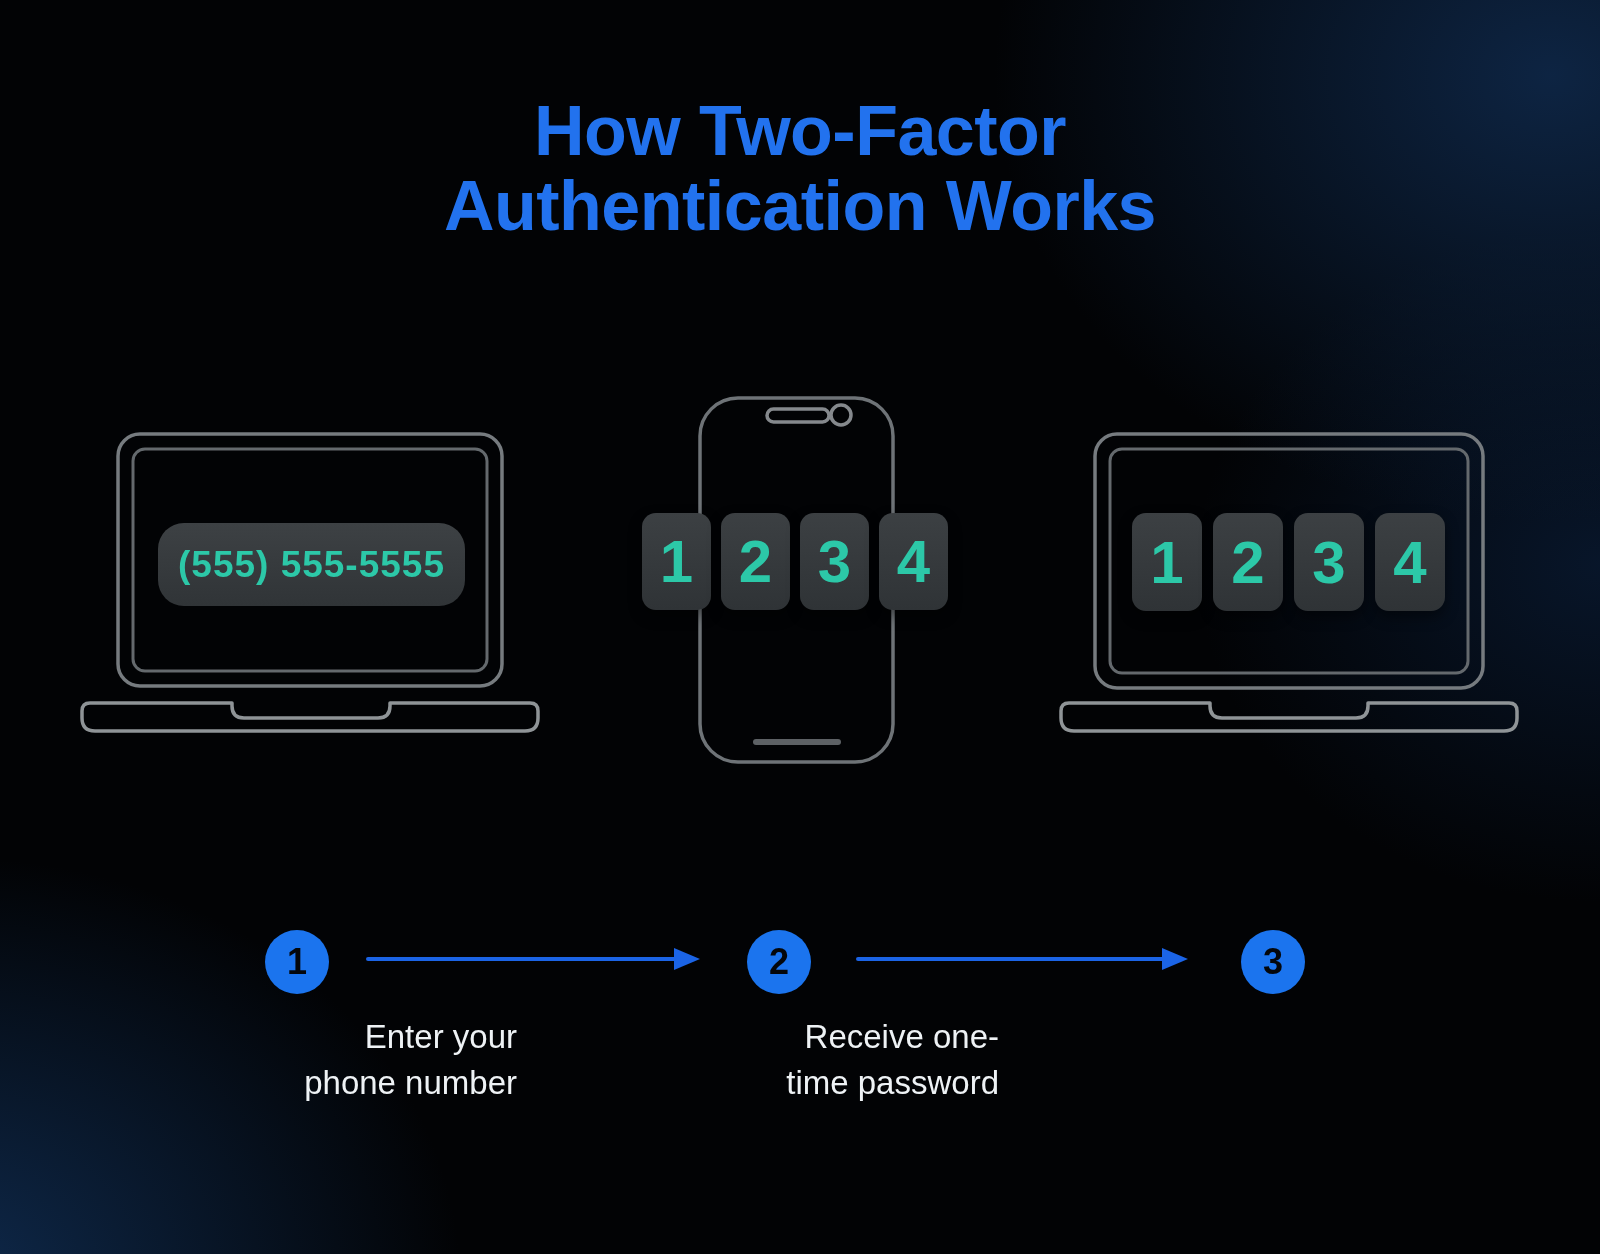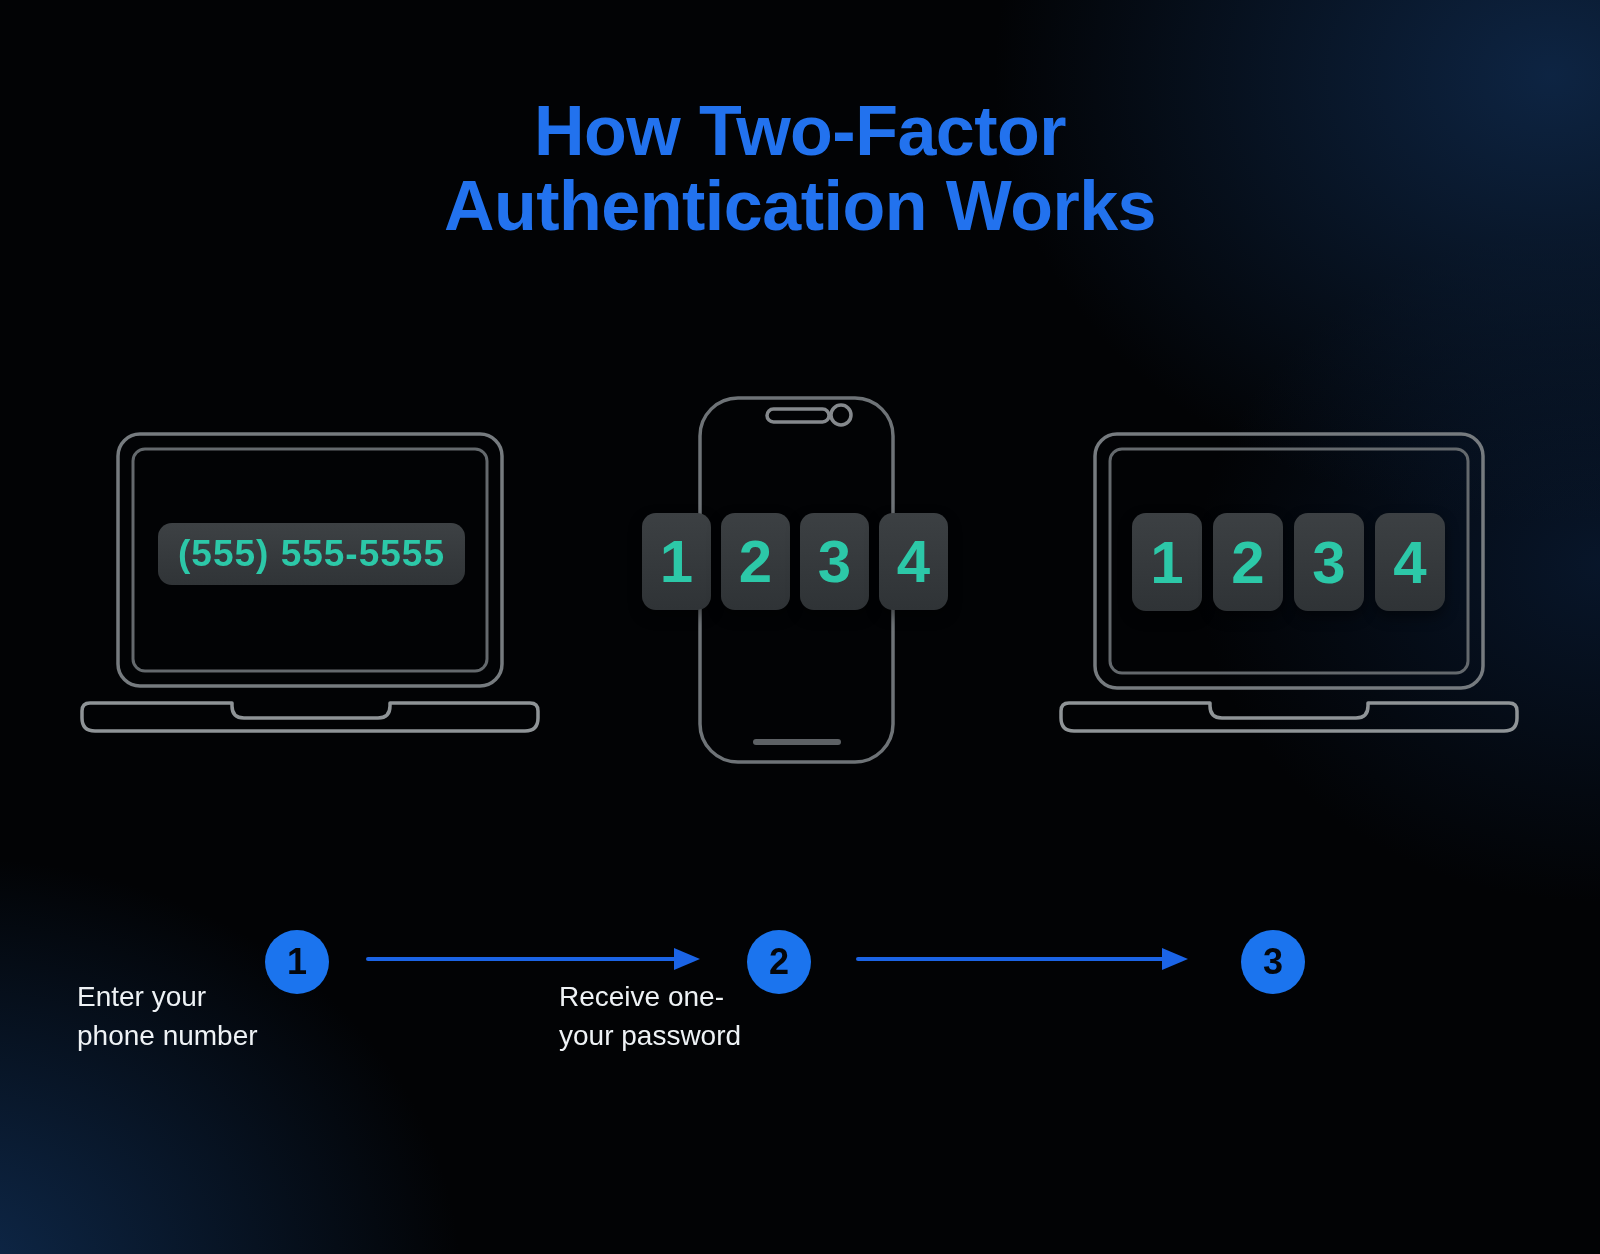--- a/index.html
+++ b/index.html
@@ -34,44 +34,44 @@
     border-radius: 14px;
     background: linear-gradient(180deg, #3c4043 0%, #2f3336 100%);
     box-shadow: 0 6px 14px rgba(0,0,0,0.45);
     display: flex; align-items: center; justify-content: center;
     font-size: 60px; font-weight: 700;
     color: var(--code-teal, #2cc8a8);
   }
   .phone-field {
     position: absolute;
     left: 158px; top: 523px;
-    width: 307px; height: 62px;
-    border-radius: 14px;
+    width: 307px; height: 83px;
+    border-radius: 26px;
     background: linear-gradient(180deg, #3d4144 0%, #303437 100%);
     display: flex; align-items: center; justify-content: center;
     font-size: 37px; font-weight: 600;
     letter-spacing: 1px;
     color: var(--code-teal, #2cc8a8);
   }
   .step-badge {
     position: absolute;
     top: 930px;
     width: 64px; height: 64px;
     border-radius: 50%;
     background: var(--step-blue, #1b74ee);
     display: flex; align-items: center; justify-content: center;
     font-size: 36px; font-weight: 700;
     color: #04070b;
   }
   .step-label {
     position: absolute;
-    top: 978px;
+    top: 1014px;
     width: 440px;
-    text-align: left;
-    font-size: 28px;
+    text-align: right;
+    font-size: 33px;
     font-weight: 400;
     line-height: 1.38;
     white-space: pre-line;
     color: #eef2f5;
   }
 </style>
 </head>
 <body>
 
 <div class="canvas">
@@ -122,15 +122,15 @@
   <div class="code-tile" style="left:1294px; top:513px; width:70px; height:98px;">3</div>
   <div class="code-tile" style="left:1375px; top:513px; width:70px; height:98px;">4</div>
 
   <div class="step-badge" style="left:265px;">1</div>
   <div class="step-badge" style="left:747px;">2</div>
   <div class="step-badge" style="left:1241px;">3</div>
 
   <div class="step-label" style="left:77px;">Enter your
 phone number</div>
   <div class="step-label" style="left:559px;">Receive one-
-your password</div>
+time password</div>
 
 </div>
 
 </body></html>

